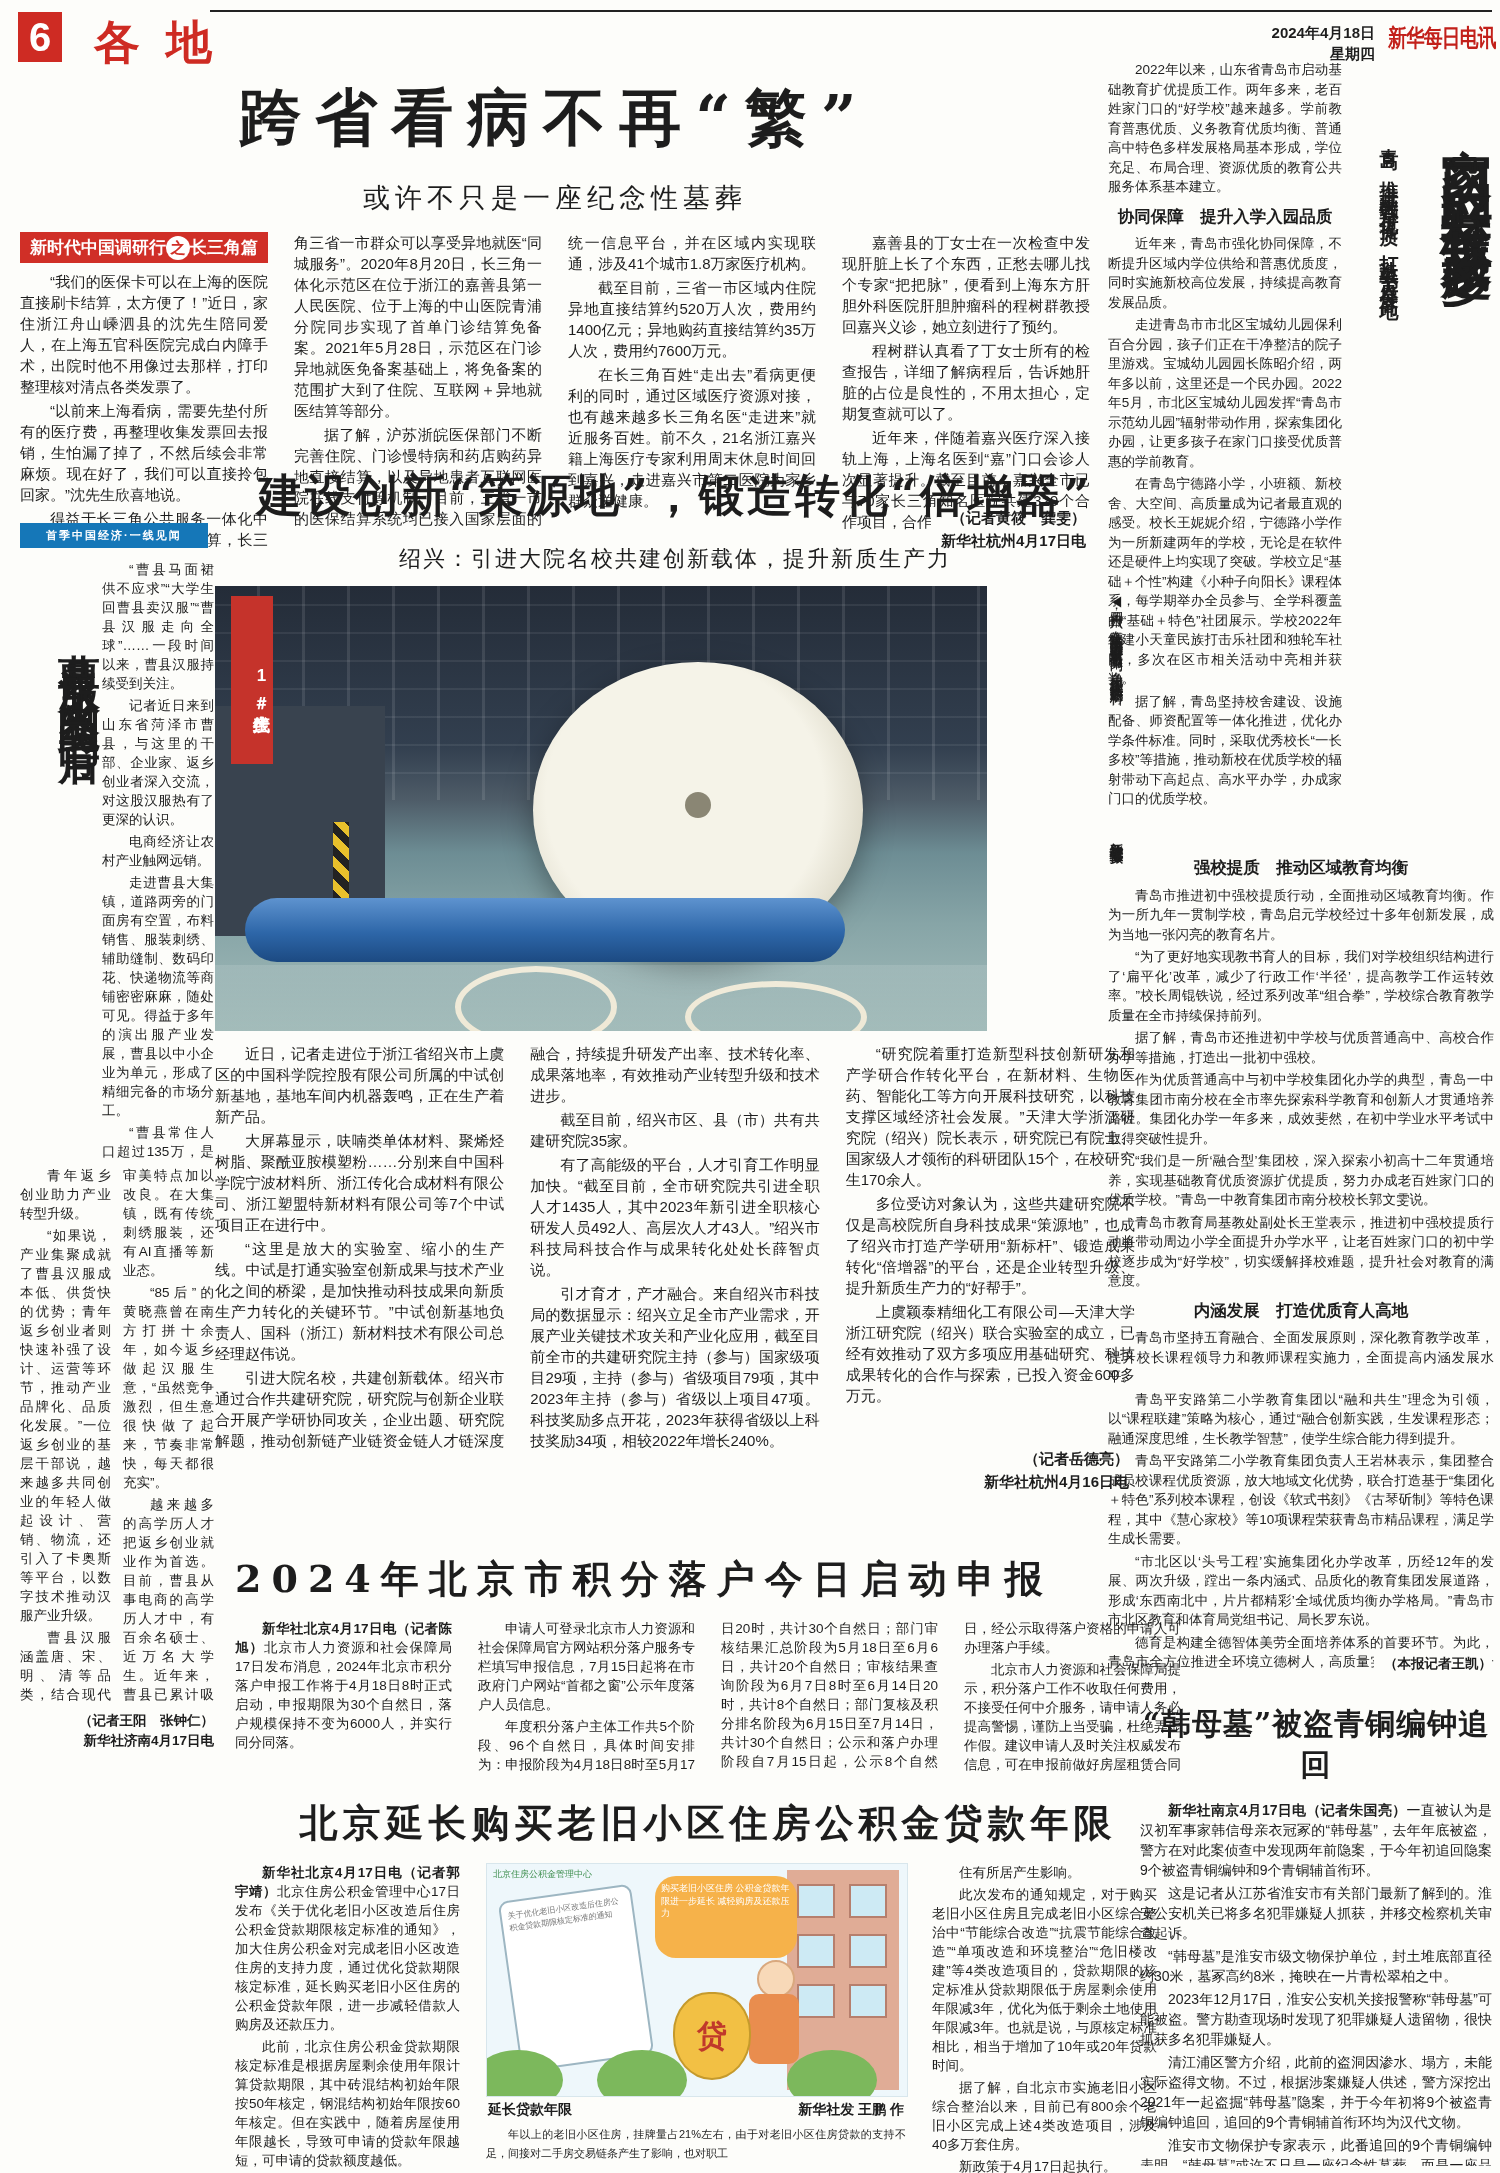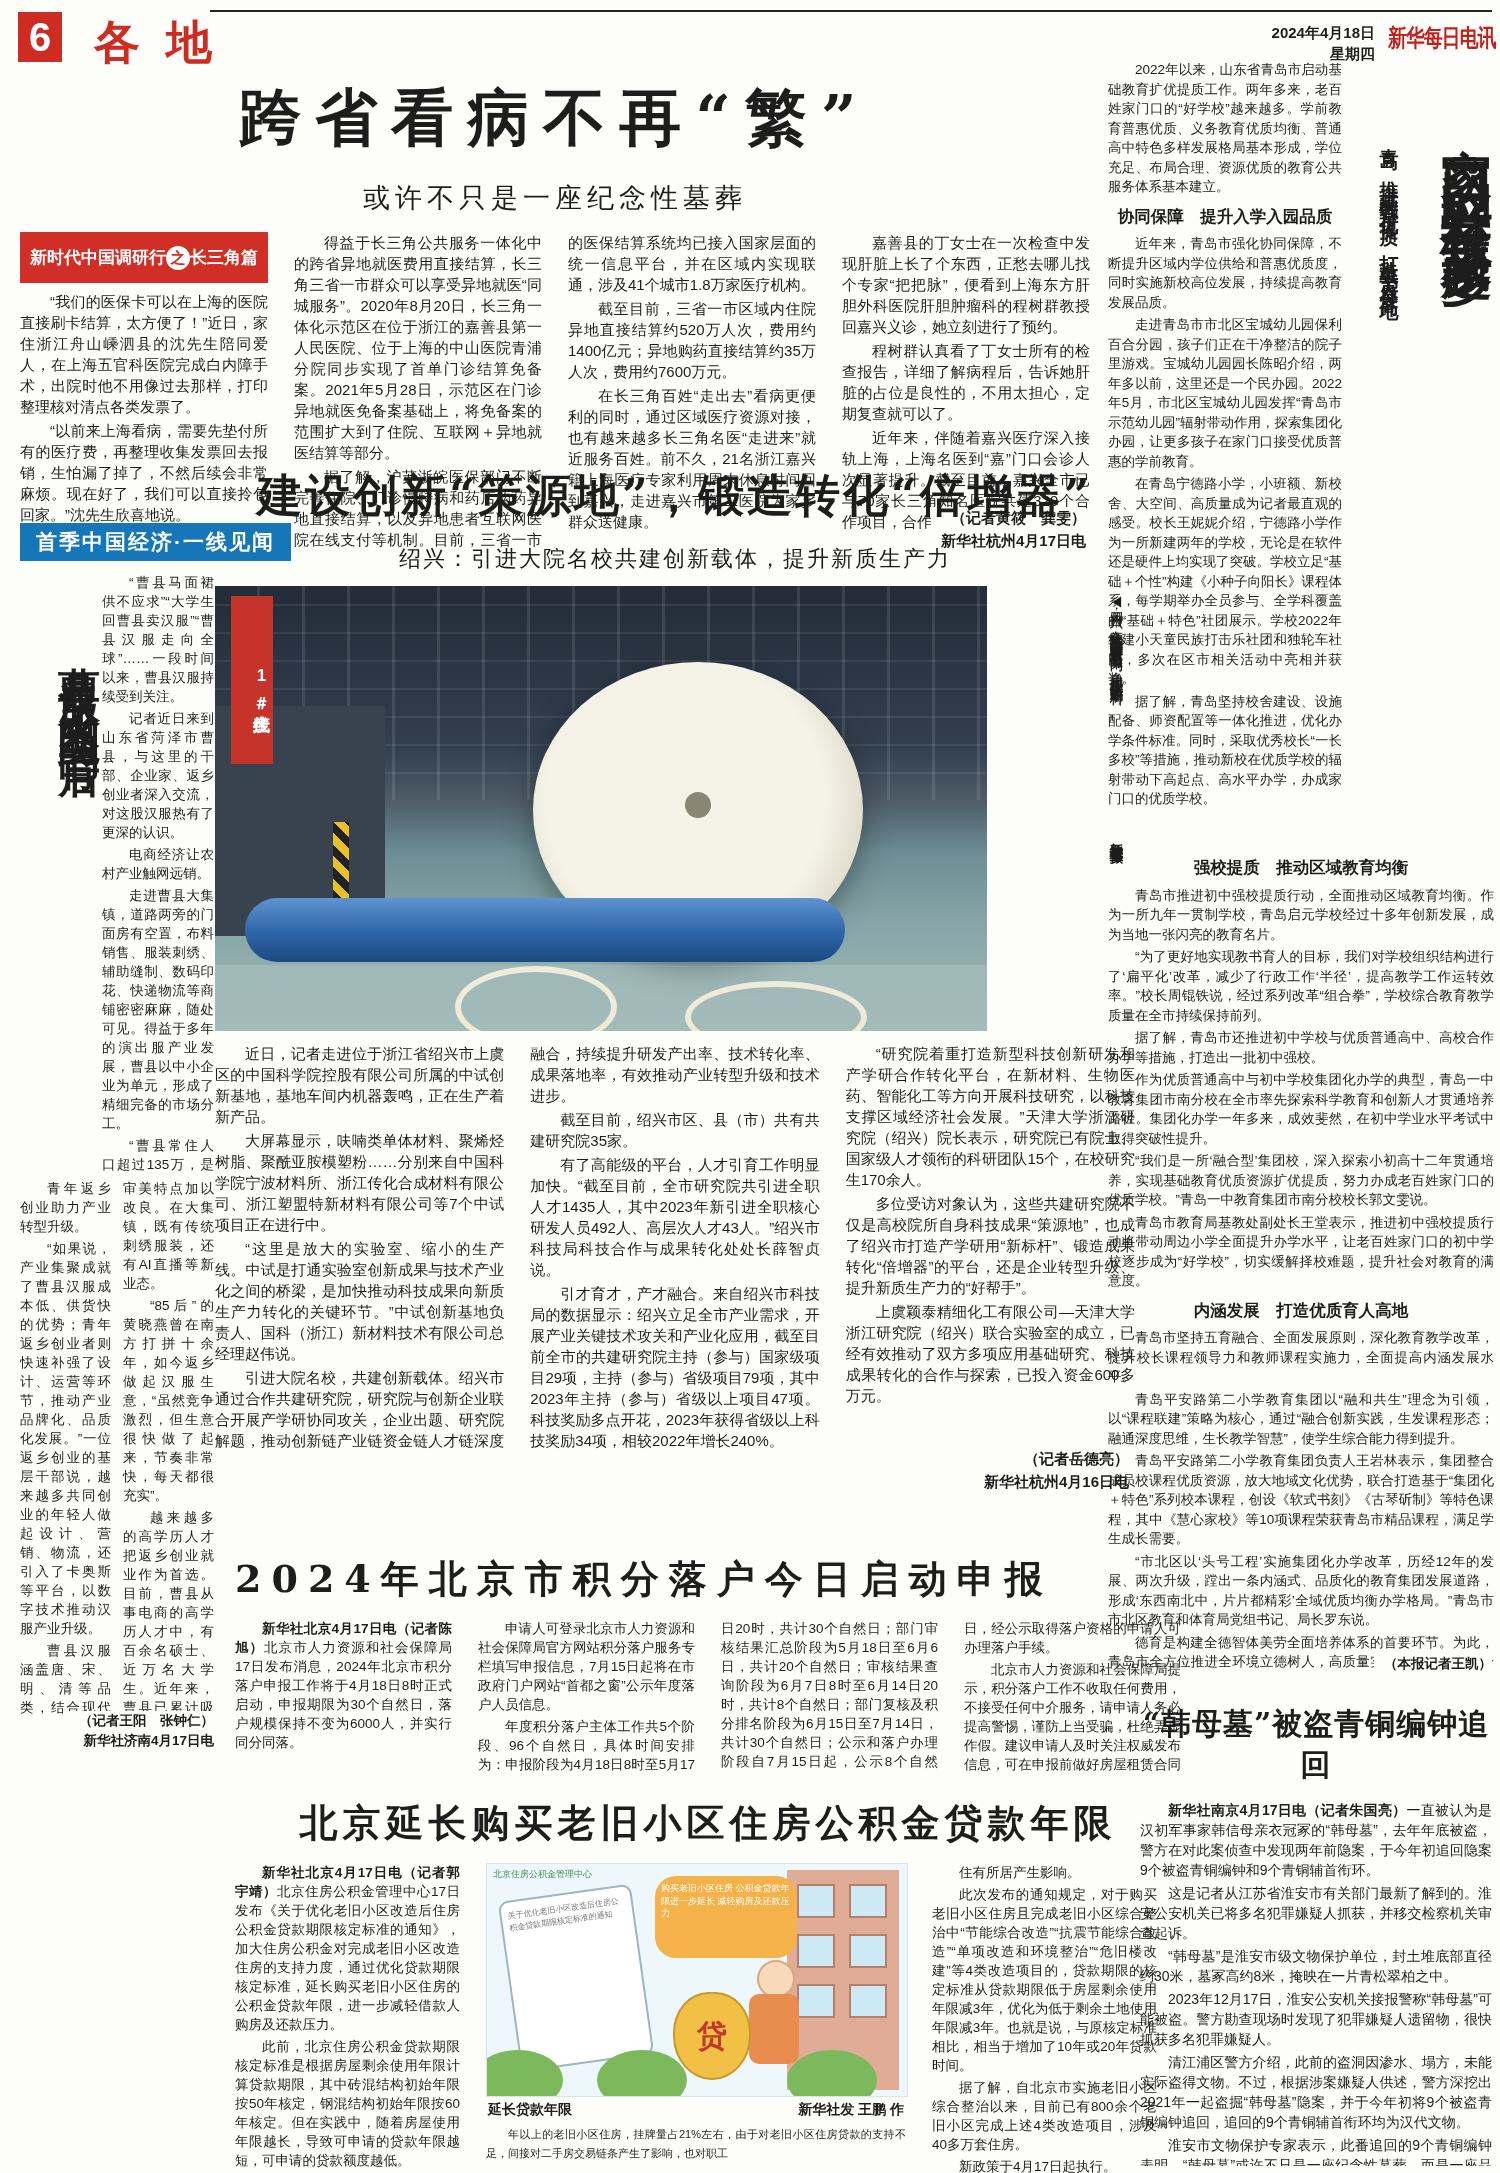--- a/index.html
+++ b/index.html
@@ -19,28 +19,28 @@
   .secname{left:94px;top:12px;font-size:46px;font-weight:900;color:#ce2b23;letter-spacing:26px;white-space:nowrap;}
   .dateblk{left:1225px;top:22px;width:150px;text-align:right;font-size:15px;line-height:1.4;font-weight:bold;}
   .masthead{left:1388px;top:22px;width:106px;font-size:24px;font-weight:900;color:#c2201a;
             letter-spacing:-1px;white-space:nowrap;transform:scaleX(.78);transform-origin:left;}
   
   .kuasheng{left:20px;top:66px;width:1070px;height:486px;}
   .ks-title{font-size:62px;font-weight:900;text-align:center;letter-spacing:14px;margin-top:10px;}
   .ks-sub{font-size:27px;text-align:center;letter-spacing:5px;margin:20px 0 16px 0;}
   .ks-cols{height:318px;columns:4;column-gap:26px;font-size:15px;line-height:21px;position:relative;}
   .kicker-red{height:31px;background:#d02f27;color:#fff;display:flex;align-items:center;
-              justify-content:space-between;padding:10px 10px;font-size:17px;font-weight:bold;margin-bottom:8px;}
+              justify-content:space-between;padding:0 10px;font-size:17px;font-weight:bold;margin-bottom:8px;}
   .kr-circle{width:24px;height:24px;border-radius:50%;background:#fff;color:#d02f27;font-size:15px;
              display:flex;align-items:center;justify-content:center;font-weight:900;}
   .ks-byline{right:4px;bottom:-2px;font-size:15px;}
   
   .caoxian{left:20px;top:523px;width:194px;height:1228px;}
-  .kicker-blue{display:inline-block;background:#1577b8;color:#fff;font-size:21px;font-weight:bold;
-               padding:5px 16px;letter-spacing:2px;white-space:nowrap;}
+  .kicker-blue{display:inline-block;background:#1577b8;color:#fff;font-size:11px;font-weight:bold;
+               padding:5px 26px;letter-spacing:2px;white-space:nowrap;}
   .cx-row{display:flex;margin-top:12px;height:600px;overflow:hidden;}
   .cx-title{width:82px;font-size:42px;font-weight:900;line-height:1.08;letter-spacing:8px;padding-top:60px;}
   .cx-text{flex:1;font-size:13.5px;line-height:19px;}
   .cx-lower{margin-top:6px;height:545px;columns:2;column-gap:12px;font-size:13.5px;line-height:19px;position:relative;}
   .cx-byline{right:0;bottom:0;font-size:13.5px;}
   
   .shaoxing{left:215px;top:466px;width:920px;height:1098px;}
   .sx-title{font-size:45px;font-weight:900;text-align:center;letter-spacing:3px;}
   .sx-sub{font-size:22px;text-align:center;margin:18px 0 12px 0;letter-spacing:2px;}
   .sx-photorow{display:flex;gap:10px;}

